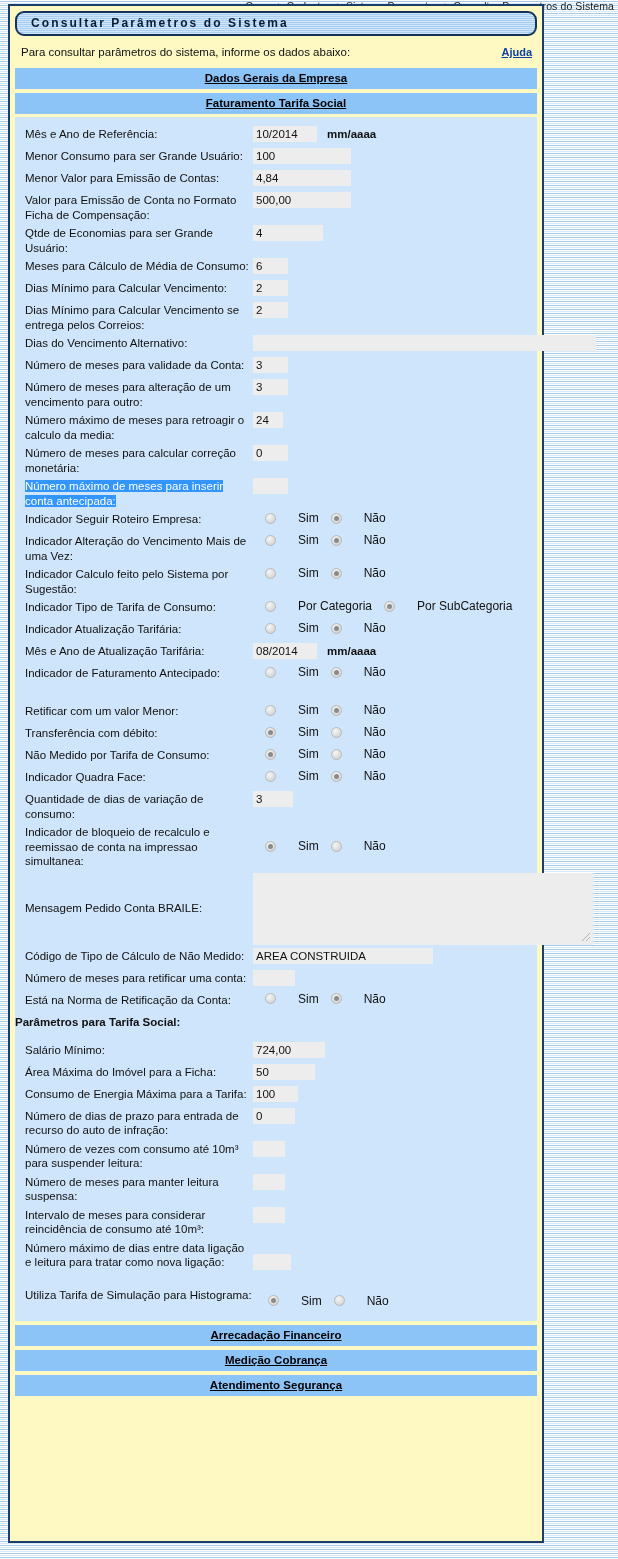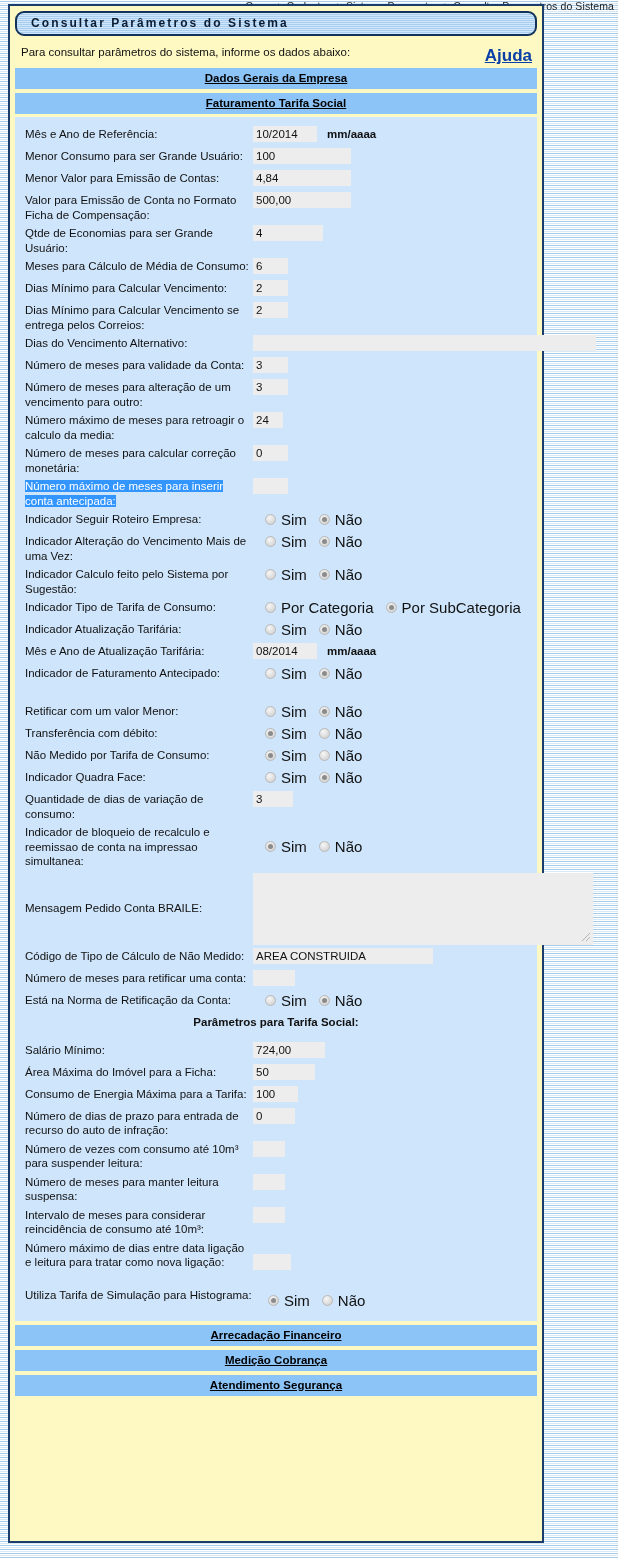--- a/index.html
+++ b/index.html
@@ -103,21 +103,21 @@
   }
   .intro-text {
     font-size: 11.5px;
     color: #111;
     font-weight: normal;
   }
   .help-link {
     position: absolute;
     right: 5px;
     top: 0;
-    font-size: 17px;
+    font-size: 11px;
     font-weight: bold;
     color: #0b3fa8;
     text-decoration: underline;
     cursor: pointer;
   }
 
   
   .section-bar {
     height: 21px;
     line-height: 21px;
@@ -230,23 +230,24 @@
     left: 50%;
     top: 50%;
     width: 5px;
     height: 5px;
     margin-left: -2.5px;
     margin-top: -2.5px;
     border-radius: 50%;
     background: #8b8b8b;
   }
   .radio-label {
-    font-size: 15px;
+    font-size: 12px;
     color: #111;
     white-space: nowrap;
+    margin-left: 17px;
   }
 
   
   .ta-wrap {
     padding-top: 2px;
   }
   .ta {
     width: 340px;
     height: 72px;
     background: #ededed;
@@ -270,21 +271,21 @@
     bottom: 4px;
     width: 8px;
     height: 8px;
     background-image:
       linear-gradient(135deg, transparent 45%, #b4b4b4 45%, #b4b4b4 55%, transparent 55%),
       linear-gradient(135deg, transparent 70%, #b4b4b4 70%, #b4b4b4 80%, transparent 80%);
   }
 
   
   .sub-head {
-    text-align: center;
+    text-align: left;
     font-size: 11.5px;
     font-weight: bold;
     color: #111;
     padding: 3px 0 3px 0;
   }
 
   .spacer-sm { height: 10px; }
   .spacer-md { height: 16px; }
 </style>
 </head>

